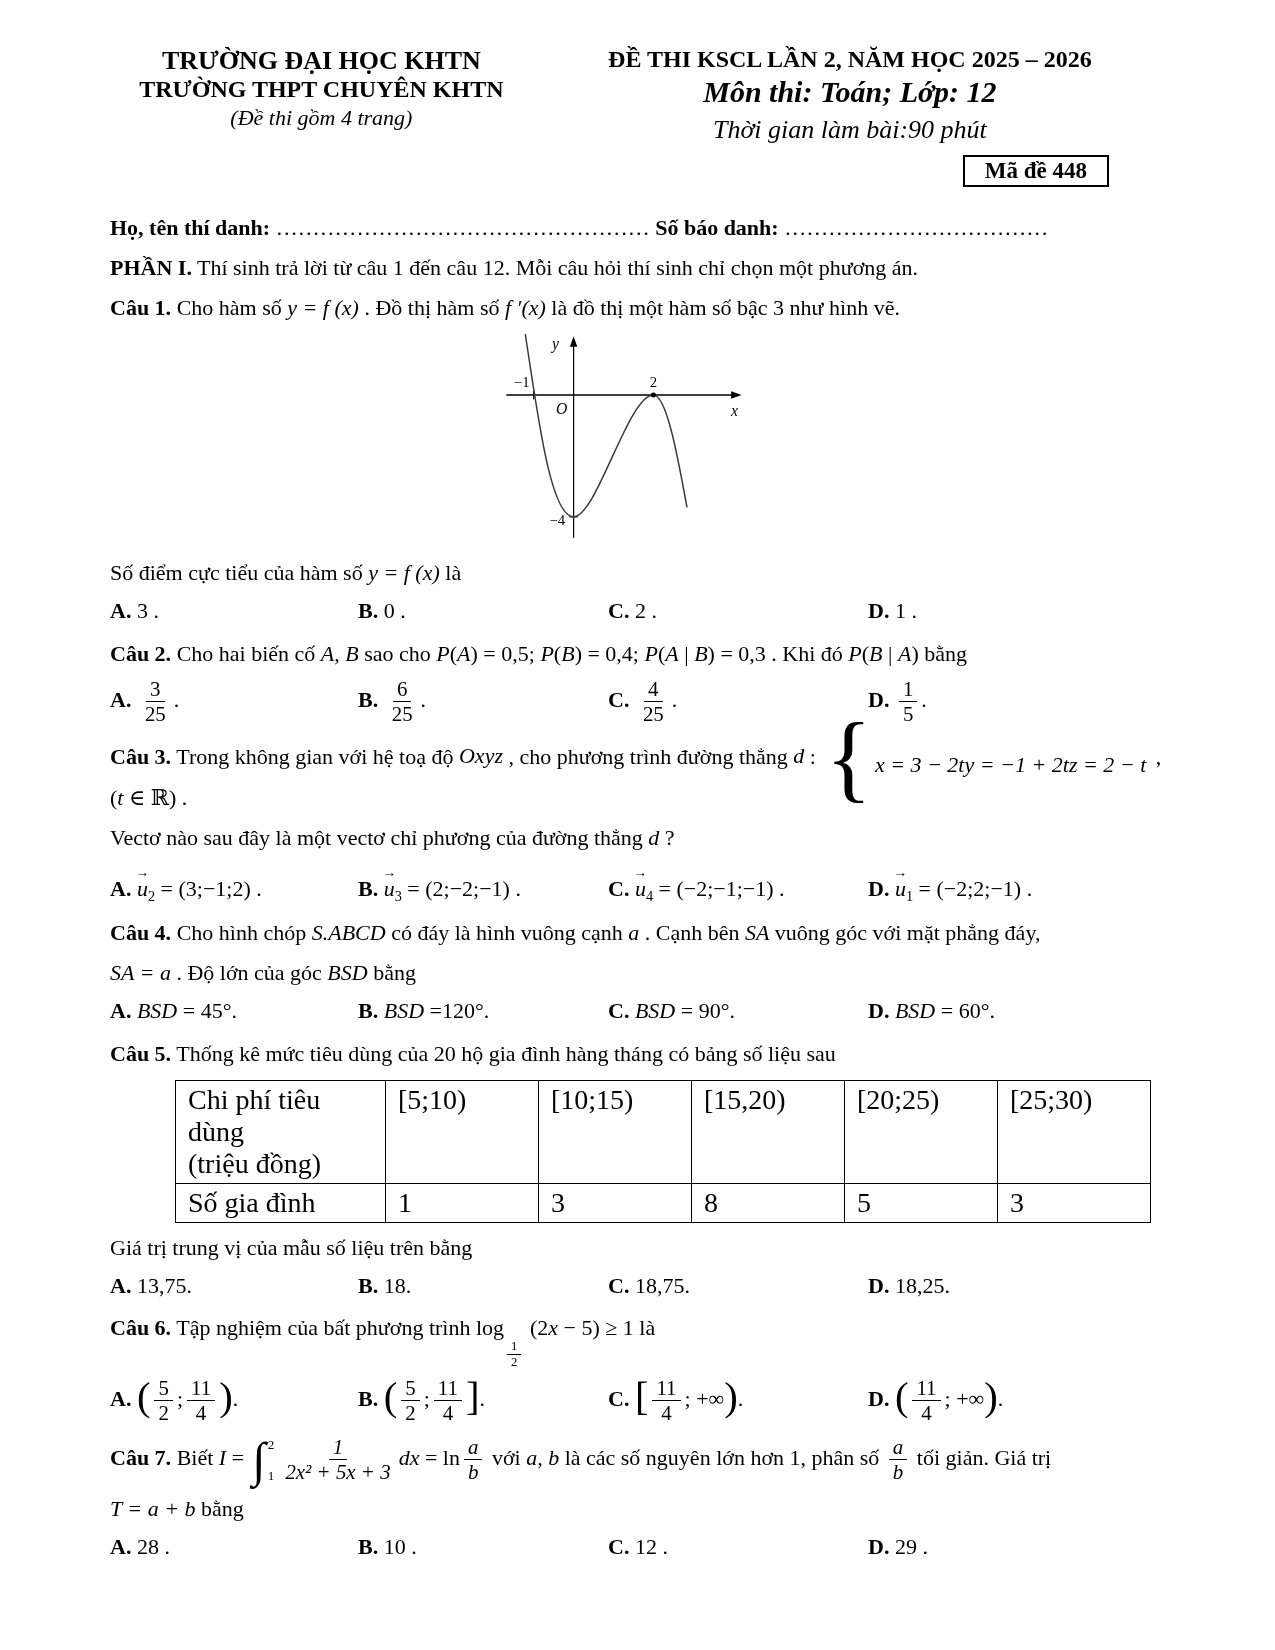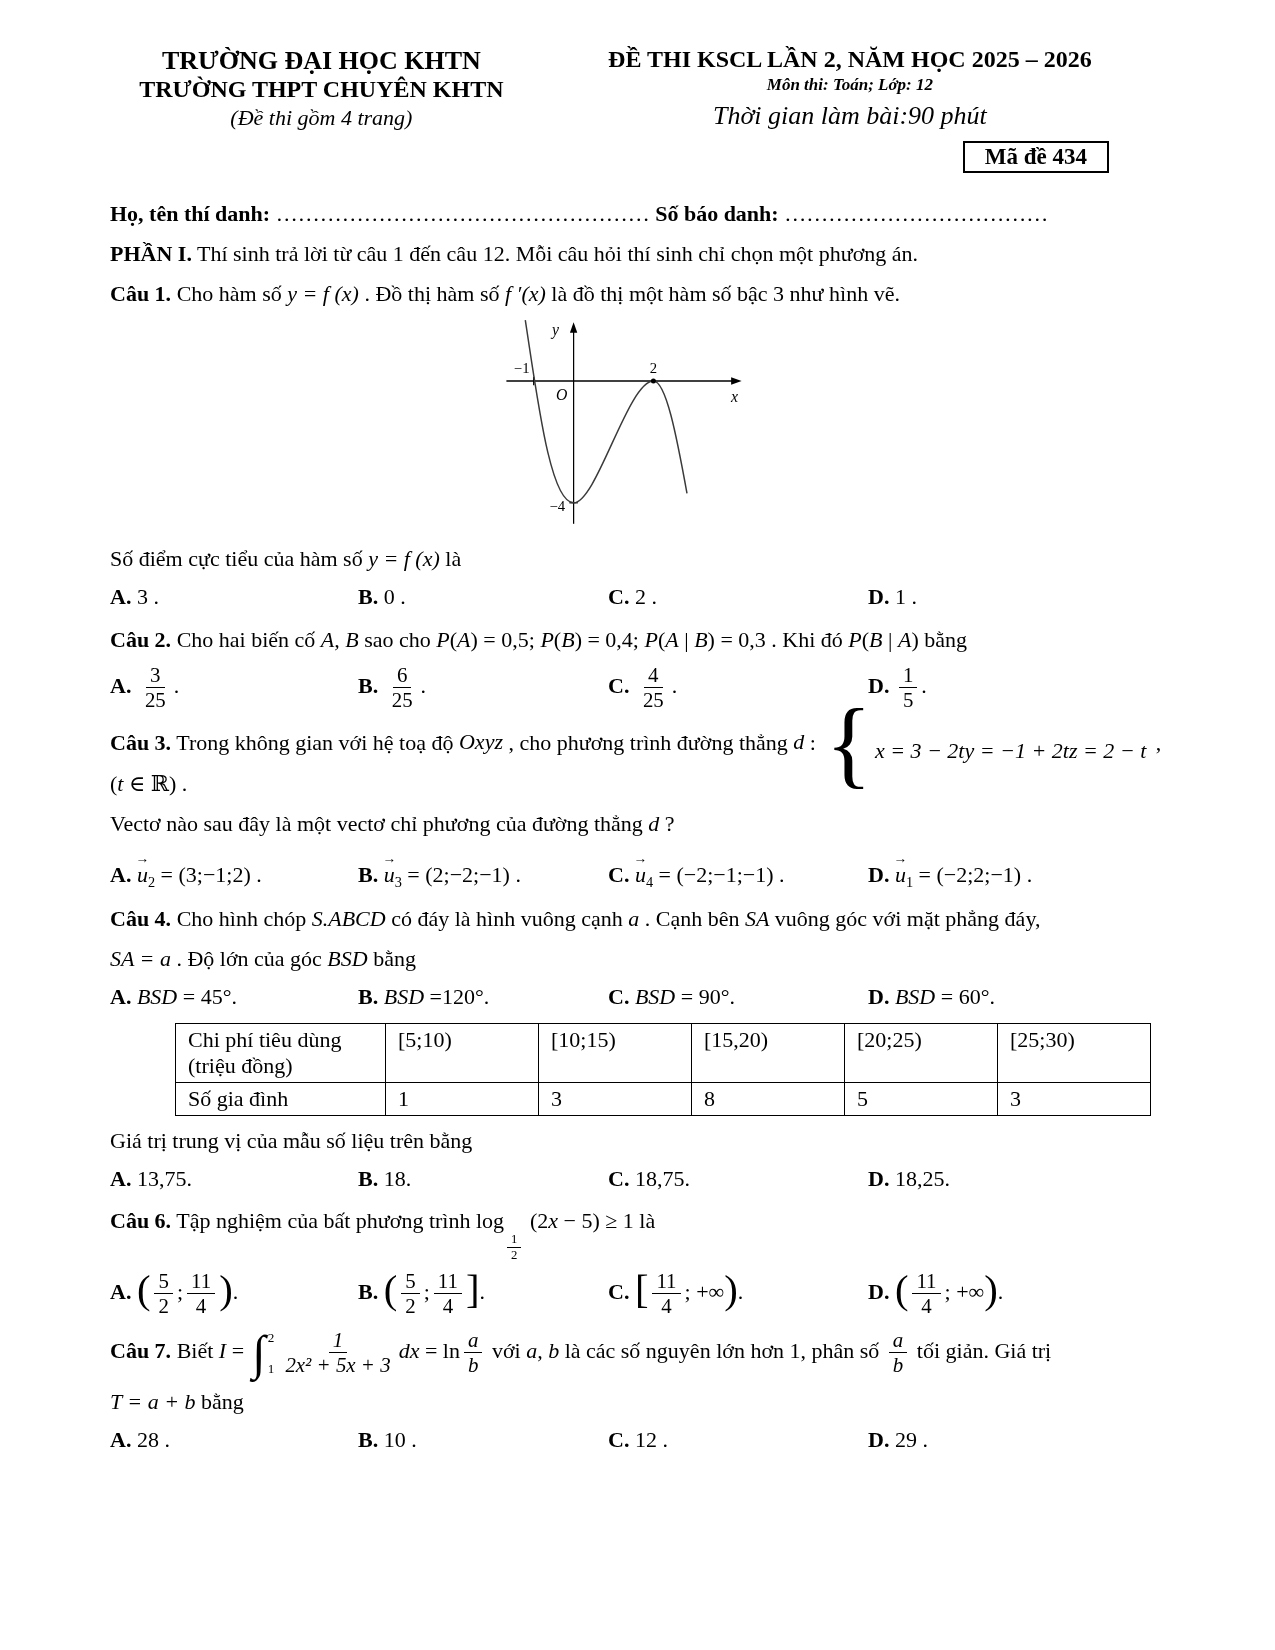--- a/index.html
+++ b/index.html
@@ -16,21 +16,21 @@
   .vec{position:relative;display:inline-block;}
   .vec::after{content:"\2192";position:absolute;left:50%;transform:translateX(-50%);top:-0.8em;font-size:0.62em;}
   
   .hdr{display:flex;}
   .hdr-left{width:40%;text-align:center;}
   .hdr-right{width:60%;text-align:center;}
   .hl1{font-weight:bold;font-size:26px;}
   .hl2{font-weight:bold;font-size:24px;}
   .hl3{font-style:italic;font-size:22px;margin-top:2px;}
   .hr1{font-weight:bold;font-size:24px;}
-  .hr2{font-weight:bold;font-style:italic;font-size:17px;margin-top:2px;}
+  .hr2{font-weight:bold;font-style:italic;font-size:30px;margin-top:2px;}
   .hr3{font-style:italic;font-size:26px;margin-top:6px;}
   .code-row{display:flex;justify-content:flex-end;margin:10px 58px 24px 0;}
   .code-box{border:2px solid #000;padding:1px 20px;font-weight:bold;font-size:23px;}
   
   p.line{margin:0 0 7px;line-height:1.5;}
   .ans-row{display:grid;grid-template-columns:248px 250px 260px 1fr;margin:2px 0 10px;align-items:center;line-height:1.4;}
   
   .frac{display:inline-flex;flex-direction:column;align-items:center;text-align:center;
         vertical-align:middle;margin:0 4px;font-size:0.95em;line-height:1.15;}
   .frac .num{border-bottom:1.4px solid #000;padding:0 4px;}
@@ -45,21 +45,21 @@
   .isign{font-size:2.2em;line-height:0.85;}
   .ilims{display:inline-flex;flex-direction:column;justify-content:space-between;height:3.4em;
          font-size:0.6em;line-height:1;margin-left:2px;}
   
   .graph-wrap{display:flex;justify-content:center;margin:8px 30px 14px 0;}
   .graph-wrap svg{overflow:visible;}
   .gtxt{font-family:"Liberation Serif","DejaVu Serif",serif;font-size:15px;font-style:italic;}
   .gnum{font-family:"Liberation Serif","DejaVu Serif",serif;font-size:14px;}
   
   table.stats{border-collapse:collapse;margin:10px 0 8px 65px;}
-  .stats td{border:1.6px solid #000;padding:3px 12px;vertical-align:top;font-size:22px;}
+  .stats td{border:1.6px solid #000;padding:3px 12px;vertical-align:top;font-size:28px;}
   .stats .c0{width:185px;}
   .stats .cx{width:128px;}
   .pre{white-space:pre-line;}
 </style>
 </head>
 <body>
 
 <div>
 
   <div class="hdr">
@@ -69,21 +69,21 @@
       <div class="hl3">(Đề thi gồm 4 trang)</div>
     </div>
     <div class="hdr-right">
       <div class="hr1">ĐỀ THI KSCL LẦN 2, NĂM HỌC 2025 – 2026</div>
       <div class="hr2">Môn thi: Toán; Lớp: 12</div>
       <div class="hr3">Thời gian làm bài:90 phút</div>
     </div>
   </div>
 
   <div class="code-row">
-    <span class="code-box">Mã đề 434</span>
+    <span class="code-box">Mã đề 448</span>
   </div>
 
   <p class="line"><span class="bb">Họ, tên thí danh: </span><span>……………………………………………</span><span class="bb"> Số báo danh: </span><span>………………………………</span></p>
 
   <p class="line"><span class="bb">PHẦN I.</span><span> Thí sinh trả lời từ câu 1 đến câu 12. Mỗi câu hỏi thí sinh chỉ chọn một phương án.</span></p>
 
   <p class="line"><span class="bb">Câu 1.</span><span> Cho hàm số </span><span class="it">y = f (x)</span><span> . Đồ thị  hàm số </span><span class="it">f ′(x)</span><span> là đồ thị một hàm số bậc 3 như hình vẽ.</span></p>
 
   <div class="graph-wrap">
     <svg width="260" height="210" viewBox="0 0 240 200">
@@ -154,20 +154,21 @@
 
   <p class="line"><span class="bb">Câu 4.</span><span>  Cho hình chóp </span><span class="it">S.ABCD</span><span> có đáy là hình vuông cạnh </span><span class="it">a</span><span> . Cạnh bên </span><span class="it">SA</span><span> vuông góc với mặt phẳng đáy,</span></p>
   <p class="line"><span class="it">SA = a</span><span> . Độ lớn của góc </span><span class="it">BSD</span><span> bằng</span></p>
   <div class="ans-row">
     <span><span class="bb">A.</span><span> </span><span class="it">BSD</span><span> = 45°.</span></span>
     <span><span class="bb">B.</span><span> </span><span class="it">BSD</span><span> =120°.</span></span>
     <span><span class="bb">C.</span><span> </span><span class="it">BSD</span><span> = 90°.</span></span>
     <span><span class="bb">D.</span><span> </span><span class="it">BSD</span><span> = 60°.</span></span>
   </div>
 
+  <p class="line"><span class="bb">Câu 5.</span><span>  Thống kê mức tiêu dùng của 20 hộ gia đình hàng tháng có bảng số liệu sau</span></p>
   <table class="stats">
     <tbody>
       <tr>
         <td class="c0 pre">Chi phí tiêu dùng
 (triệu đồng)</td>
         <td class="cx">[5;10)</td>
         <td class="cx">[10;15)</td>
         <td class="cx">[15,20)</td>
         <td class="cx">[20;25)</td>
         <td class="cx">[25;30)</td>

